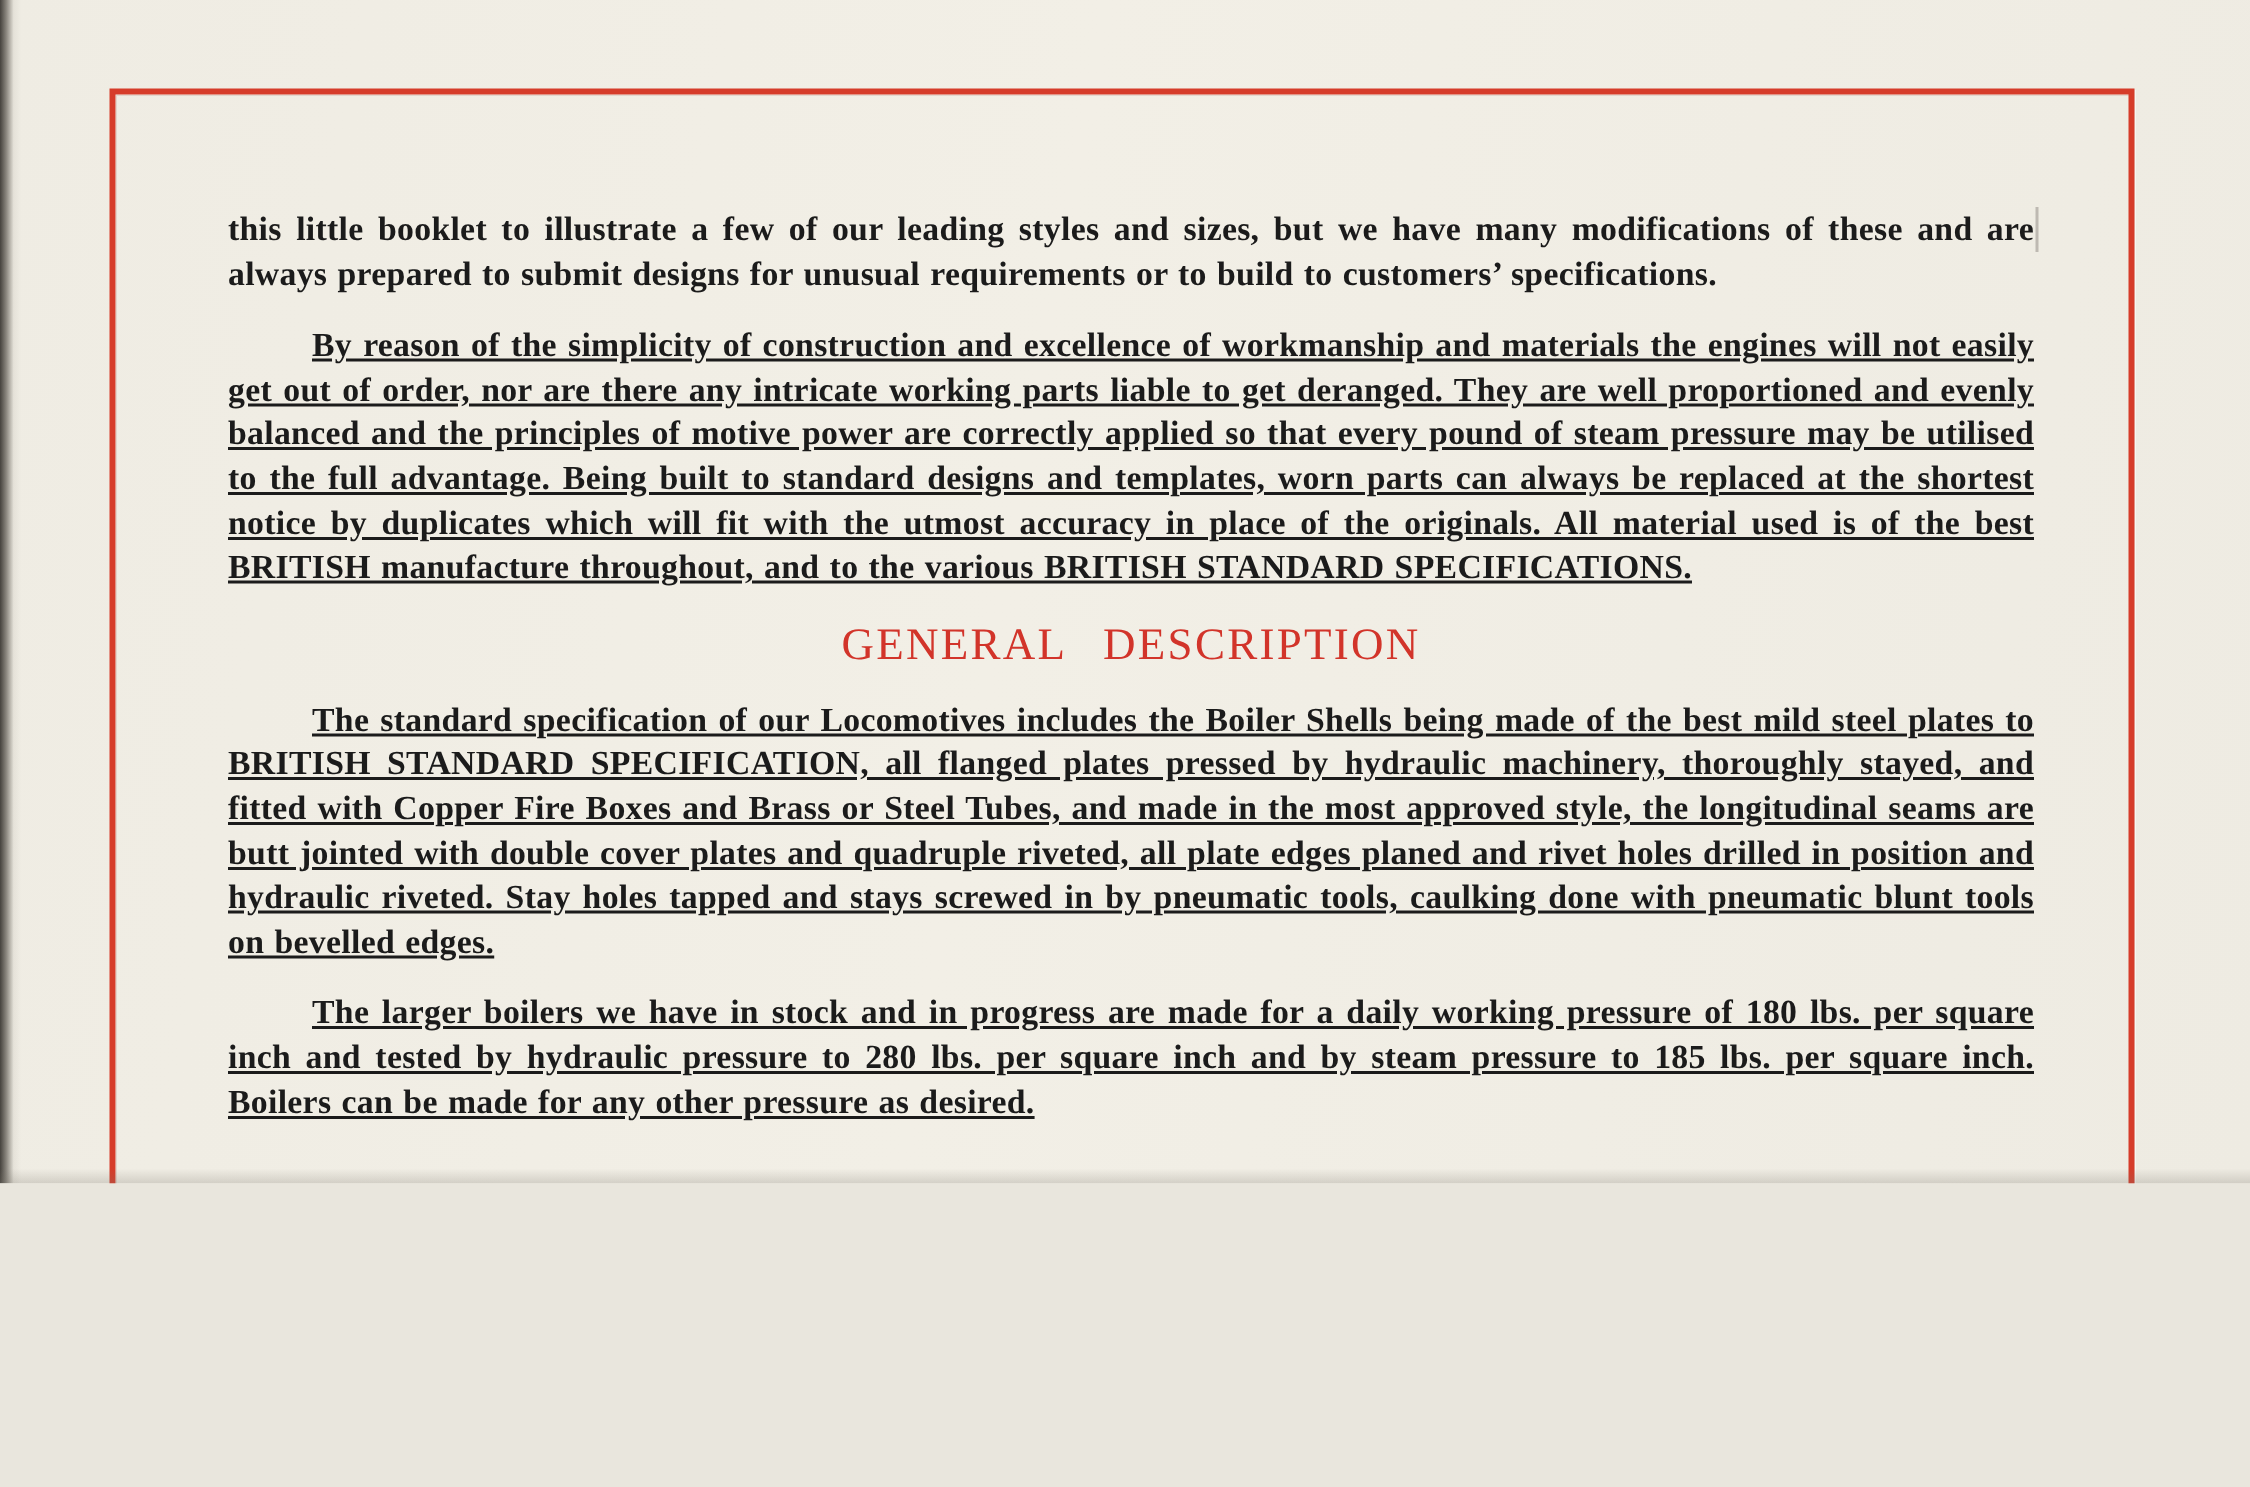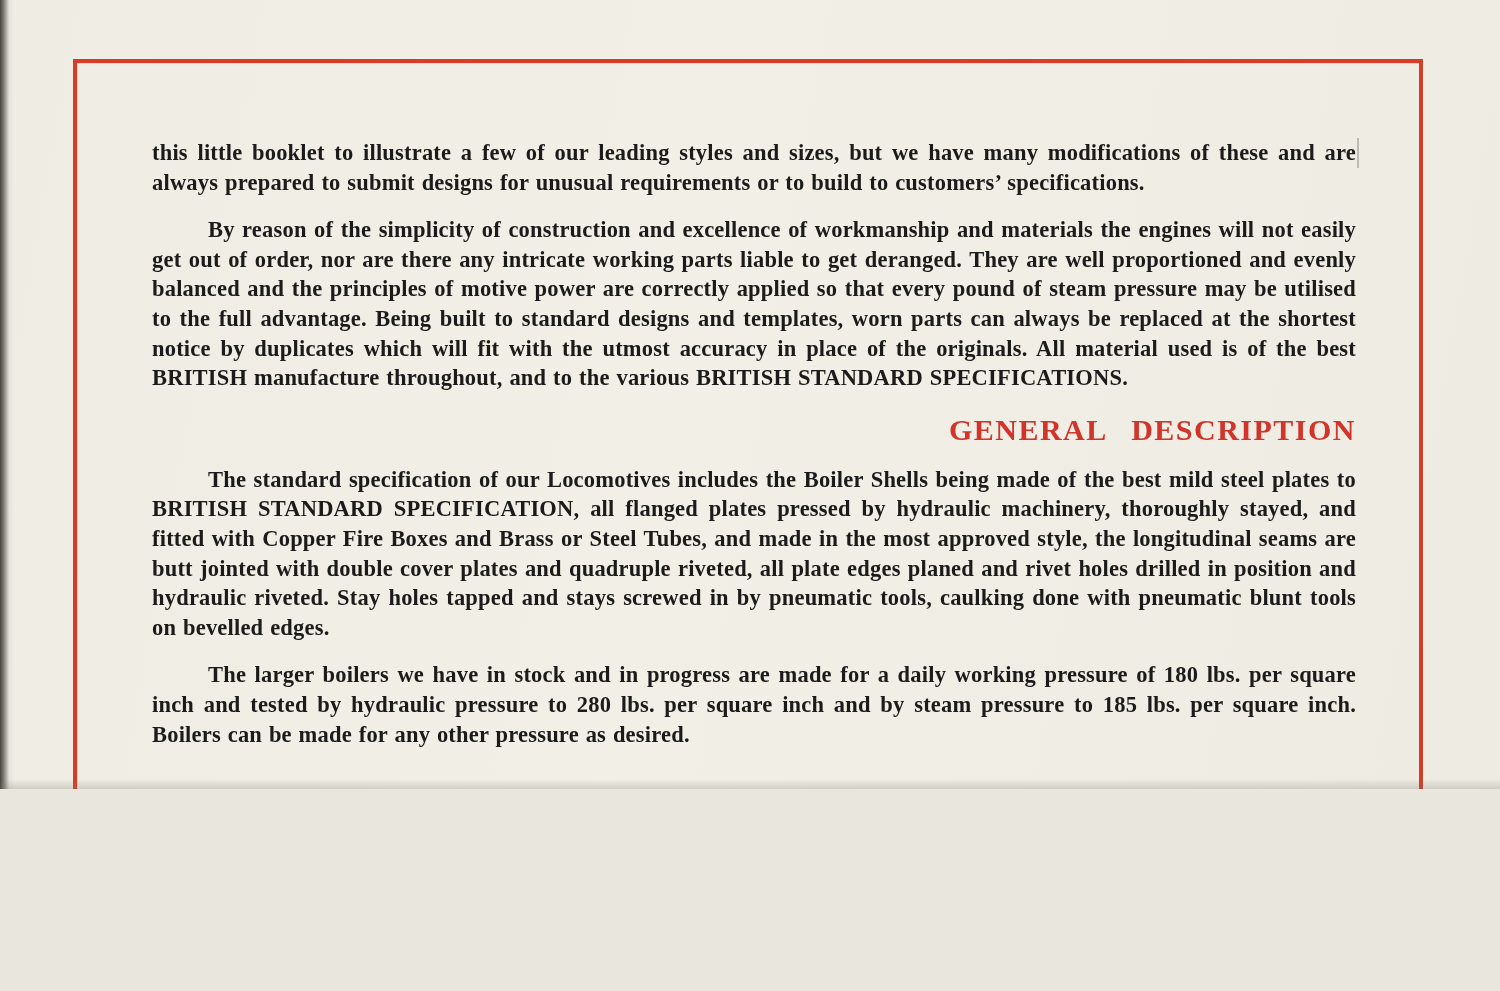--- a/index.html
+++ b/index.html
@@ -51,27 +51,28 @@
     line-height: 29.6px;
     text-align: justify;
     letter-spacing: 0.2px;
     word-spacing: 1px;
   }
   .content p {
     margin: 0 0 18px 0;
   }
   .content p.indent {
     text-indent: 56px;
+    text-decoration: underline;
   }
   .section-heading {
     margin: 2px 0 16px 0;
-    text-align: right;
+    text-align: center;
     color: #d2342a;
     font-size: 30px;
-    font-weight: bold;
+    font-weight: normal;
     line-height: 38px;
     letter-spacing: 1.5px;
     word-spacing: 16px;
     text-indent: 0 !important;
   }
   .page-number {
     position: absolute;
     left: 73px;
     width: 1350px;
     top: 938px;

